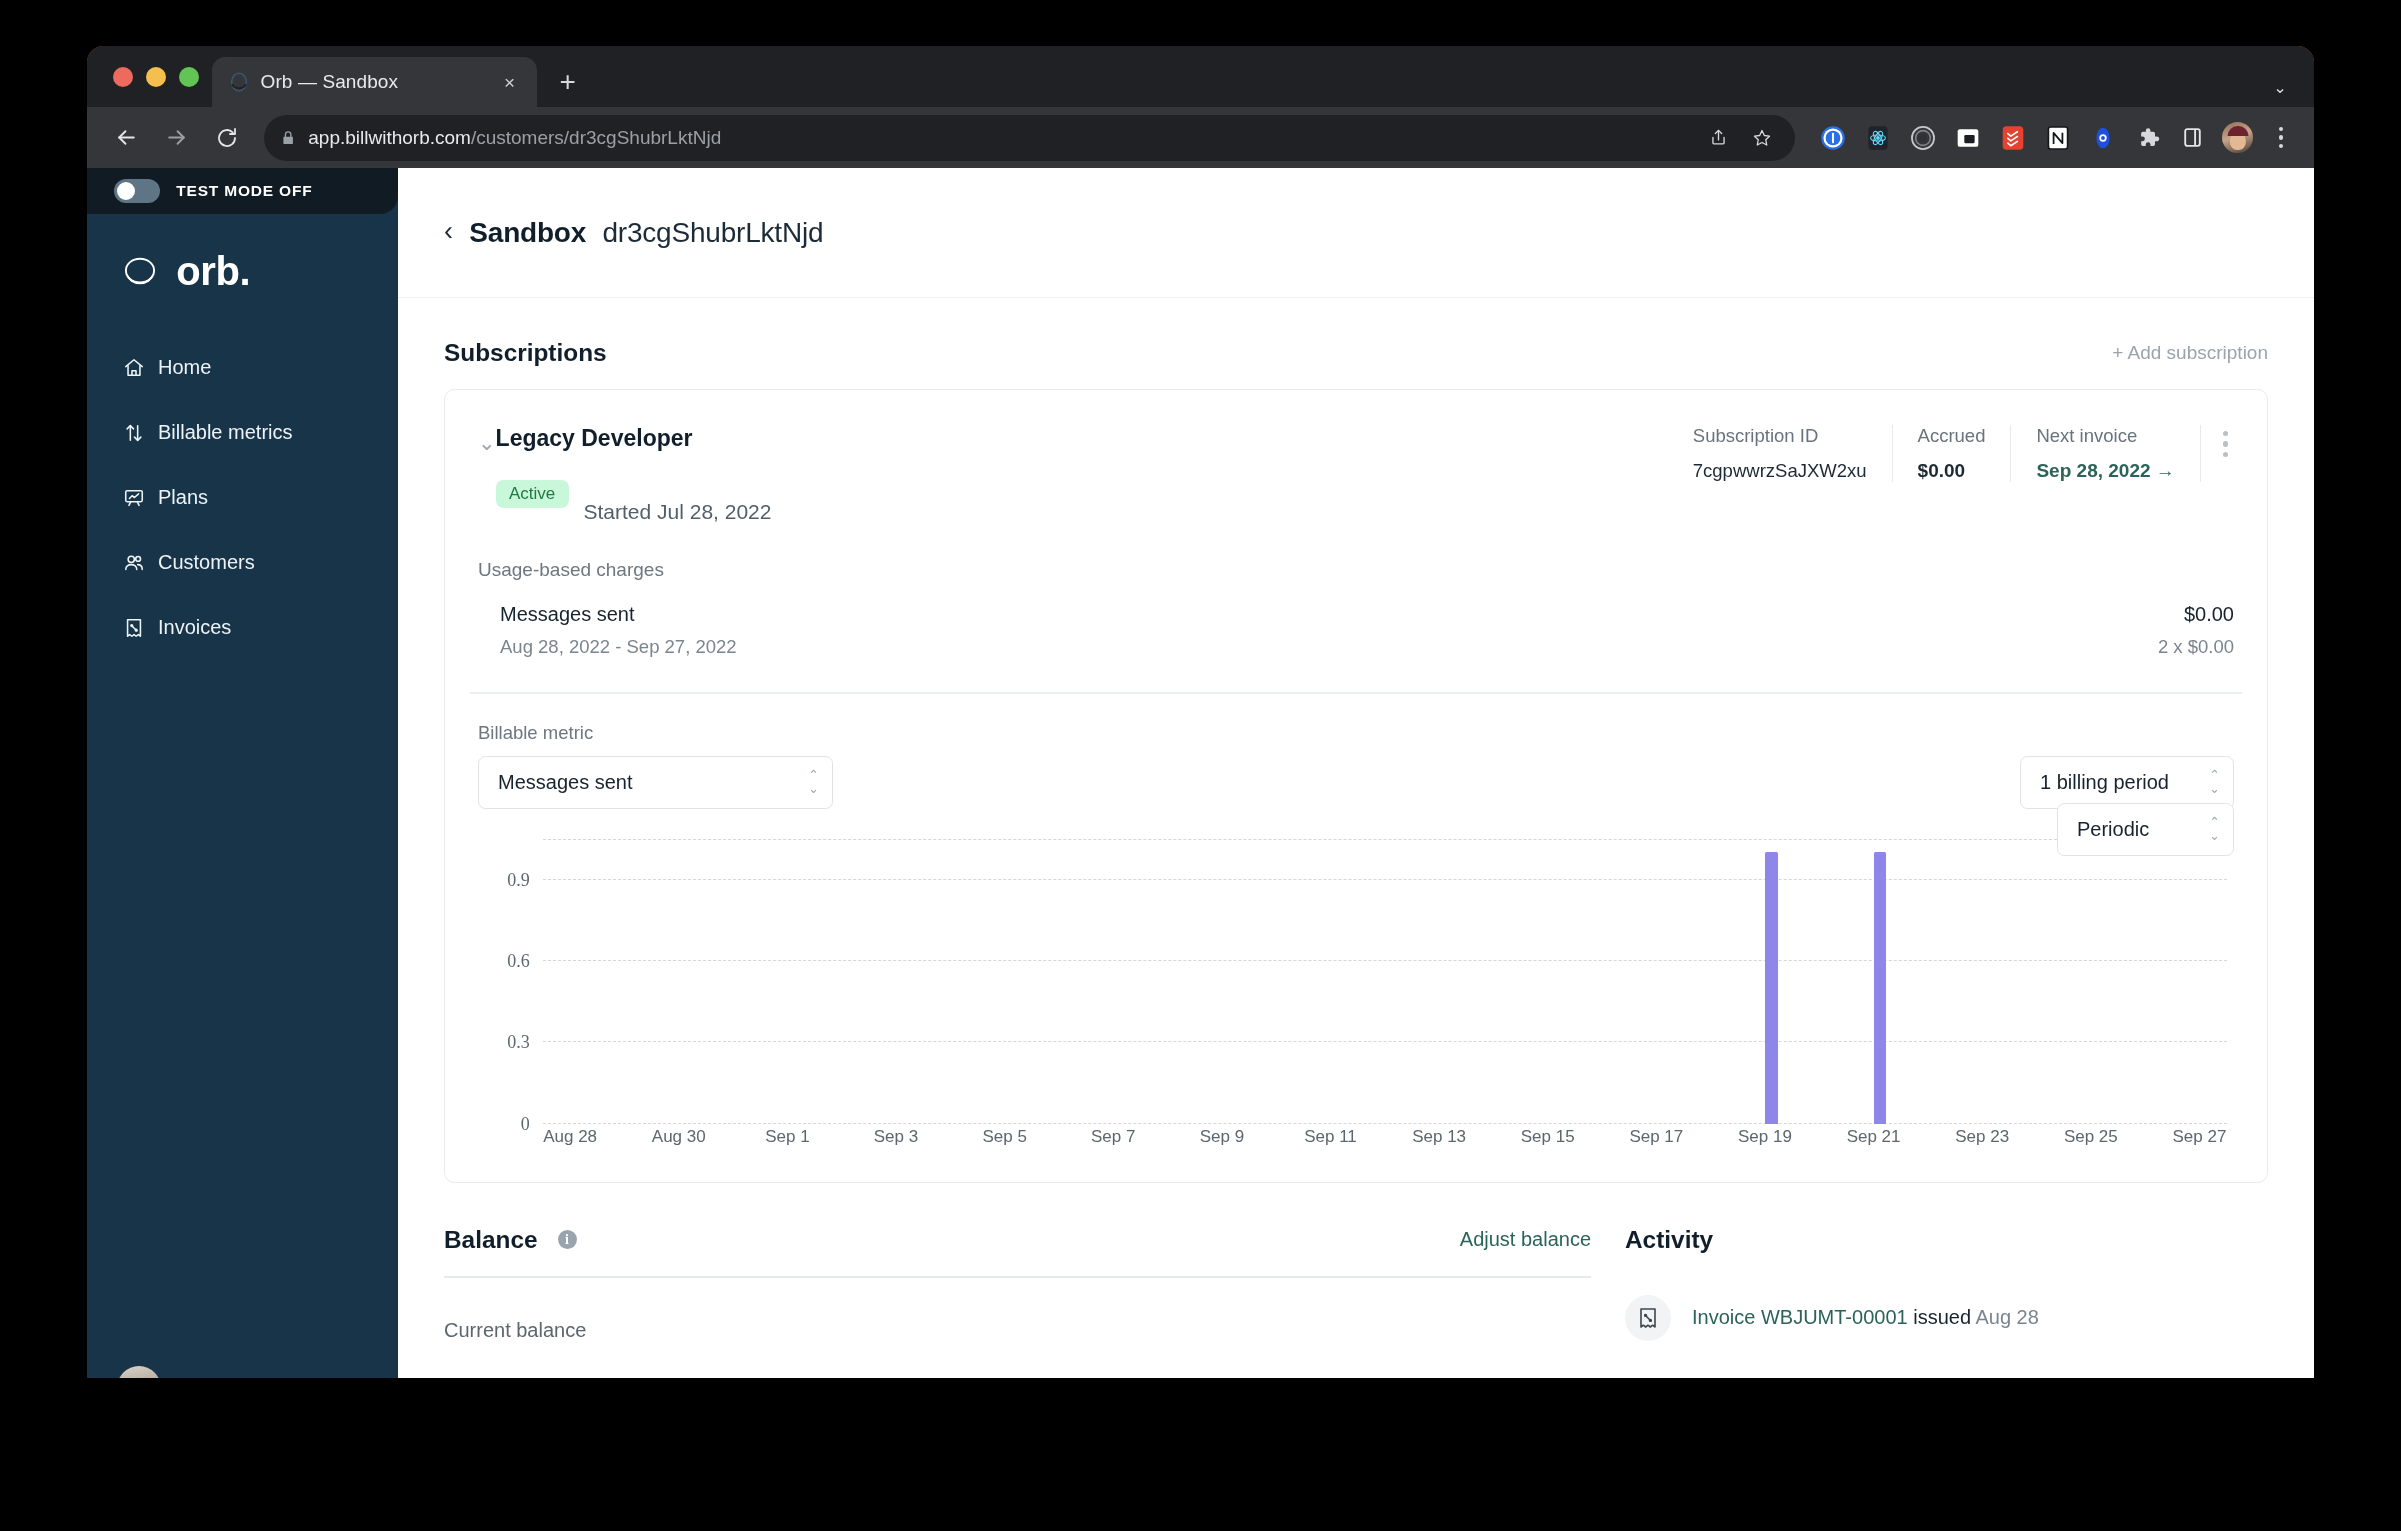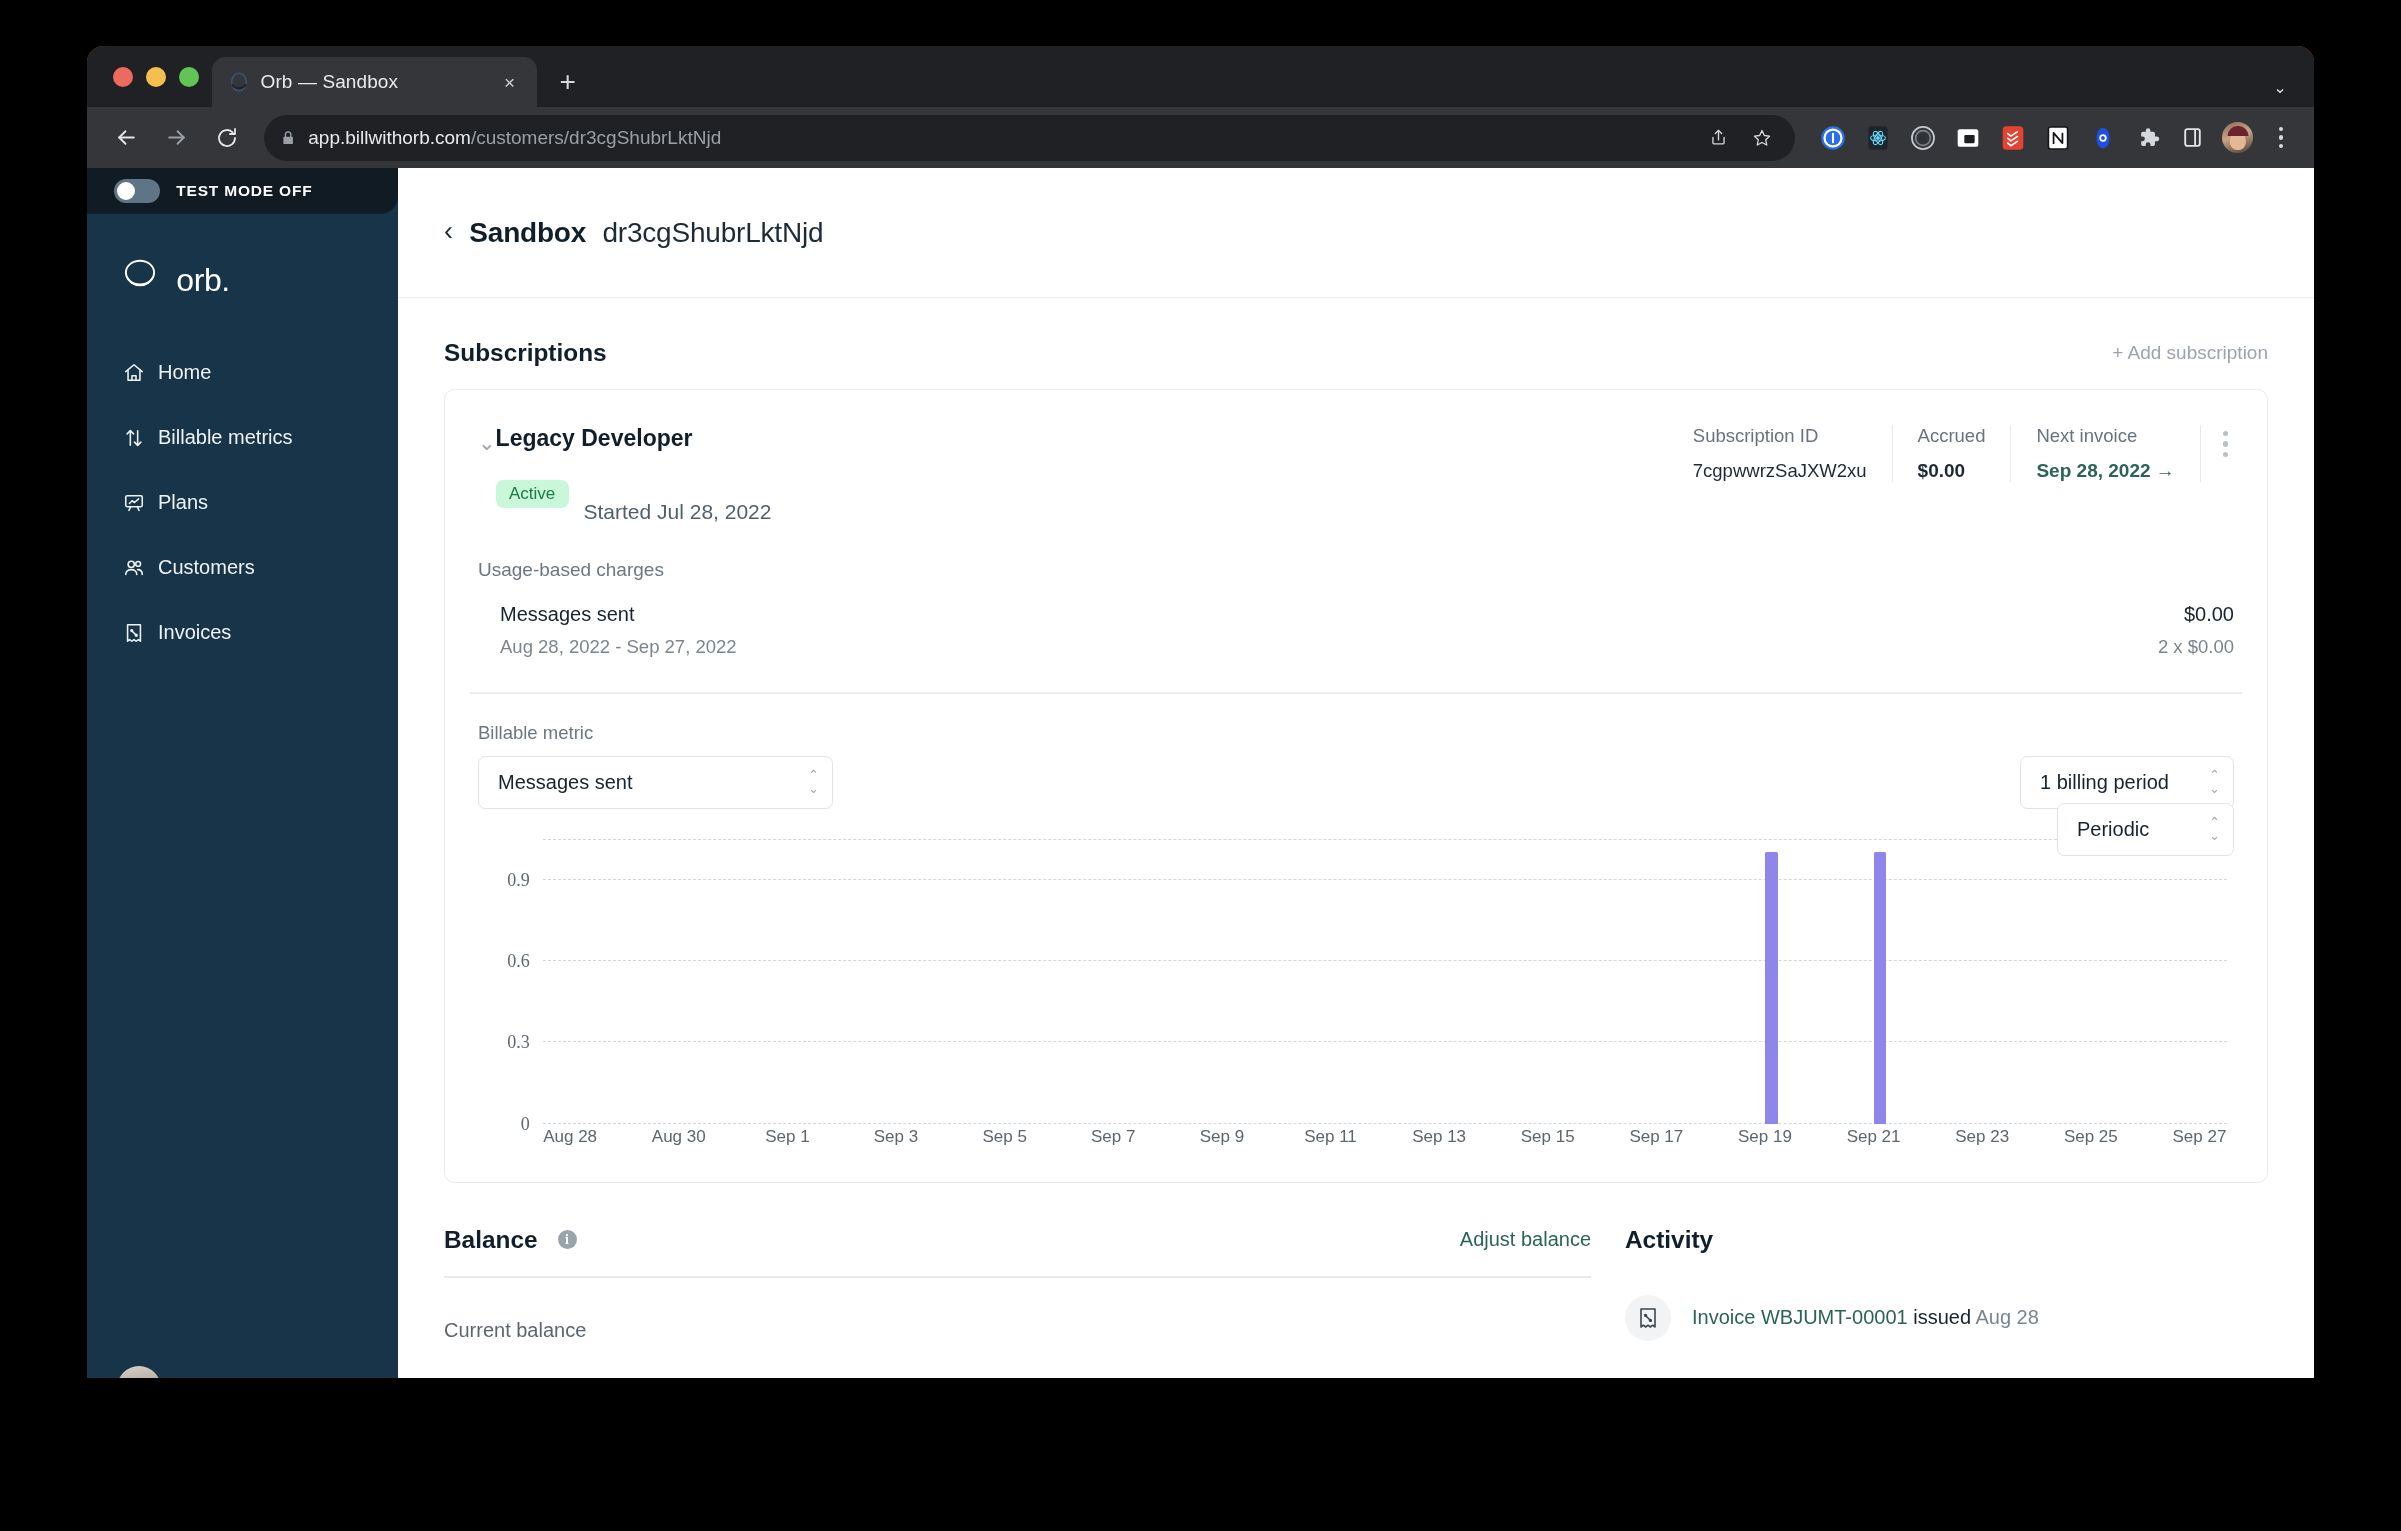--- a/index.html
+++ b/index.html
@@ -131,21 +131,21 @@
     width: 18px; height: 18px; border-radius: 50%; background: #fff;
   }
   .testmode-label {
     color: #ffffff; font-size: 15.5px; font-weight: 700; letter-spacing: 0.8px;
   }
   .brand {
     display: flex; align-items: center; gap: 16.3px;
     padding: 35px 0 0 33px;
   }
   .brand-mark { width: 40px; height: 40px; flex:0 0 auto; }
-  .brand-text { color: #ffffff; font-size: 32px; font-weight: 400; letter-spacing: -0.4px; margin-top: 13px; }
+  .brand-text { color: #ffffff; font-size: 40px; font-weight: 700; letter-spacing: -0.4px; }
 
   .nav { margin-top: 41px; display: flex; flex-direction: column; }
   .nav-item {
     display: flex; align-items: center; gap: 12px;
     height: 65px; padding-left: 34px;
     color: #eef3f7; font-size: 20px; font-weight: 500;
   }
   .nav-item .ni-icon { width: 25px; height: 25px; flex: 0 0 auto; display:flex; align-items:center; justify-content:center; }
 
   .sidebar-bottom { margin-top: auto; padding-bottom: 12px; }

